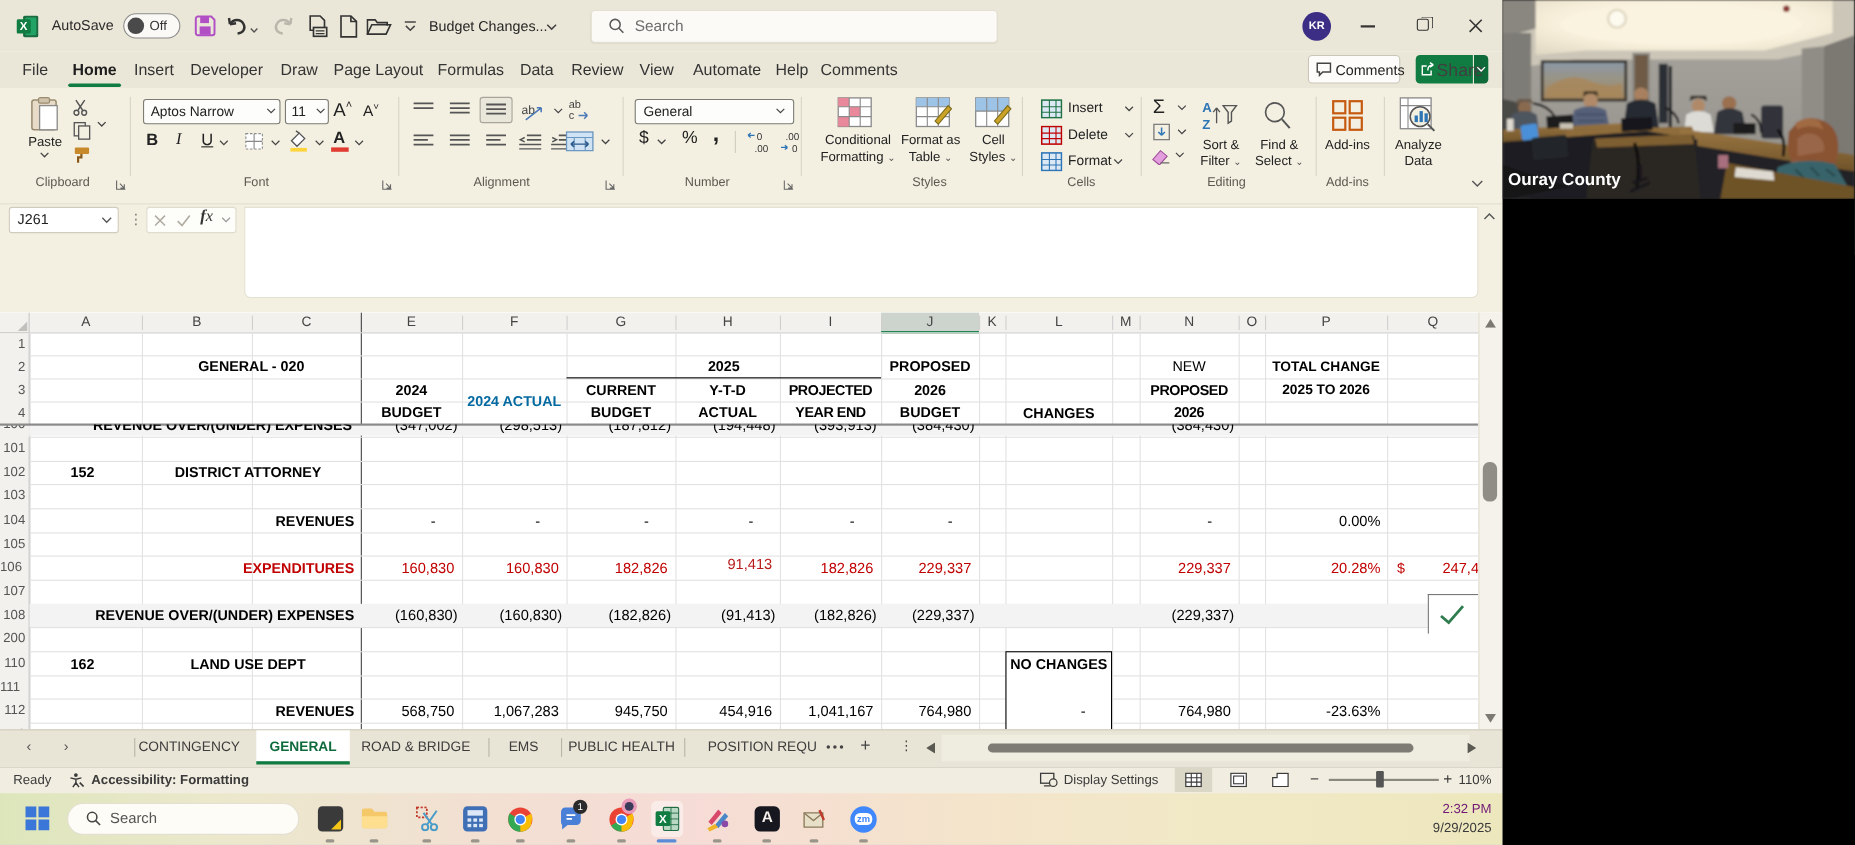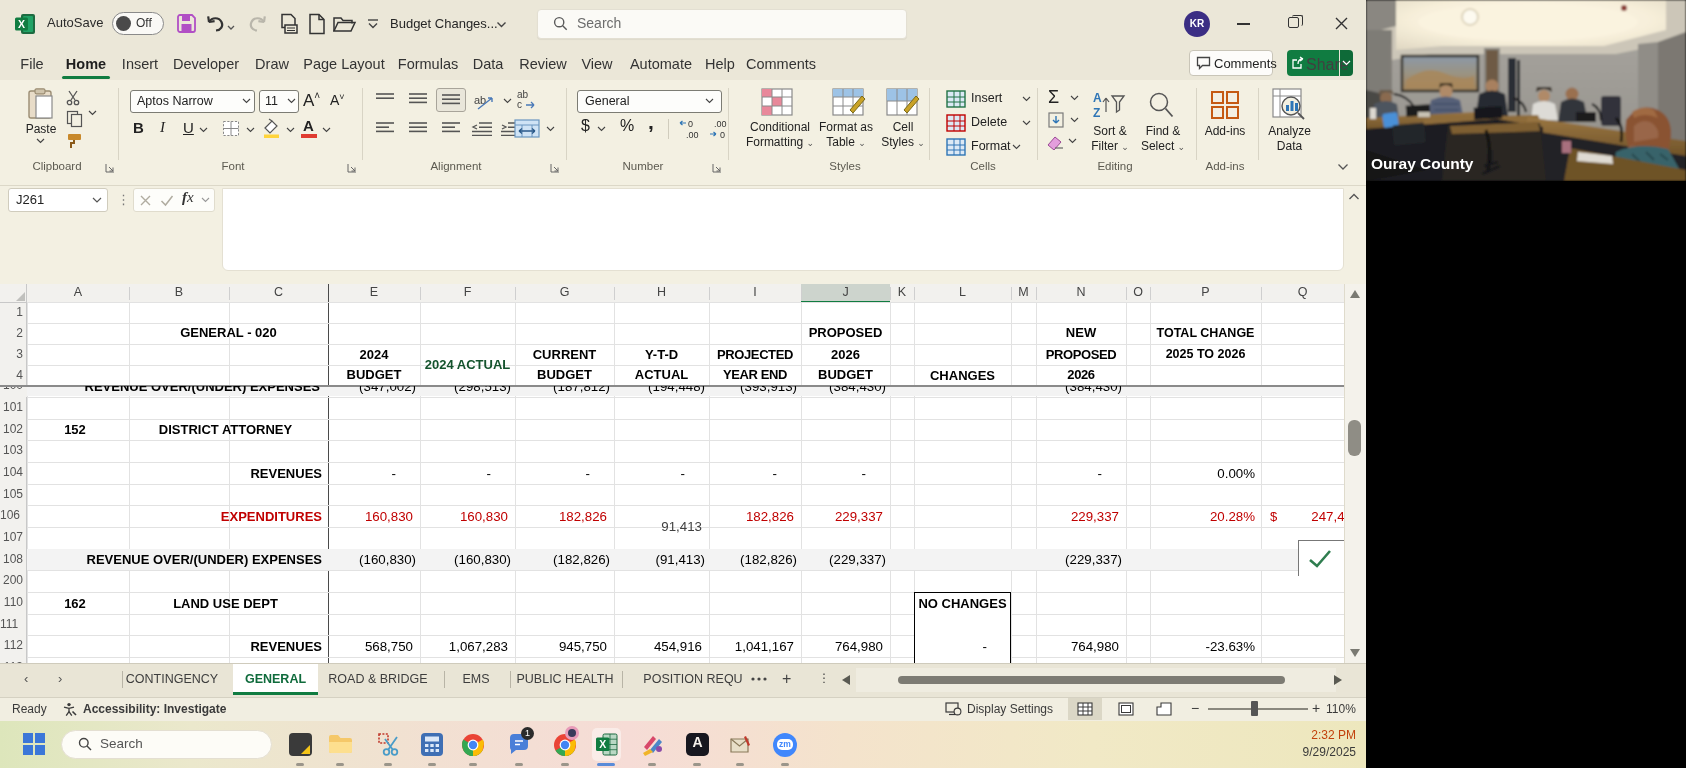--- a/index.html
+++ b/index.html
@@ -487,25 +487,26 @@
 <div class="gl" style="left:27px;top:329.7px;width:1317px;height:1px"></div>
 <div class="ab" style="left:0;top:332.6700000000001px;width:23px;text-align:left;font-size:12px;color:#555">111</div>
 <div class="gl" style="left:27px;top:351.3px;width:1317px;height:1px"></div>
 <div class="ab" style="left:0;top:354.34000000000003px;width:23px;text-align:right;font-size:12px;color:#555">112</div>
 <div class="gl" style="left:27px;top:373.0px;width:1317px;height:1px"></div>
 <div class="ab" style="left:0;top:376.01px;width:23px;text-align:right;font-size:12px;color:#555">113</div>
 <div class="ab" style="left:27px;top:102.39999999999998px;width:1317px;height:9.6px;background:#f3f3f3"></div>
 <div class="ab" style="left:27px;top:265.2px;width:1317px;height:20.7px;background:#f3f3f3"></div>
 <div class="ab" style="left:0;top:101.39999999999998px;width:1344px;height:1.6px;background:#8a8a8a"></div>
 <div class="ab" style="left:129px;top:38.80000000000001px;width:199px;height:21.3px;display:flex;align-items:center;justify-content:center;font-weight:bold;font-size:13px;color:#000;text-align:center;line-height:20.5px">GENERAL - 020</div>
+<div class="ab" style="left:515px;top:38.80000000000001px;width:286px;height:21.3px;display:flex;align-items:center;justify-content:center;font-weight:bold;font-size:13px;color:#000;text-align:center;line-height:20.5px;border-bottom:1.6px solid #000">2025</div>
 <div class="ab" style="left:801px;top:38.80000000000001px;width:89px;height:21.3px;display:flex;align-items:center;justify-content:center;font-weight:bold;font-size:13px;color:#000;text-align:center;line-height:20.5px">PROPOSED</div>
-<div class="ab" style="left:1036px;top:38.80000000000001px;width:90px;height:21.3px;display:flex;align-items:center;justify-content:center;font-weight:bold;font-size:13px;color:#000;line-height:20.5px">NEW</div>
+<div class="ab" style="left:1036px;top:38.80000000000001px;width:90px;height:21.3px;display:flex;align-items:center;justify-content:center;font-weight:normal;font-size:13px;color:#000;line-height:20.5px">NEW</div>
 <div class="ab" style="left:1150px;top:38.80000000000001px;width:111px;height:21.3px;display:flex;align-items:center;justify-content:center;font-weight:bold;font-size:13px;color:#000;text-align:center;line-height:20.5px;font-size:12.5px">TOTAL CHANGE</div>
 <div class="ab" style="left:328px;top:60.10000000000002px;width:92px;height:42.6px;display:flex;align-items:center;justify-content:center;font-weight:bold;font-size:13px;color:#000;text-align:center;line-height:20.5px">2024<br>BUDGET</div>
-<div class="ab" style="left:420px;top:60.10000000000002px;width:95px;height:42.6px;display:flex;align-items:center;justify-content:center;font-weight:bold;font-size:13px;color:#14532d;line-height:20.5px">2024 ACTUAL</div>
+<div class="ab" style="left:420px;top:60.10000000000002px;width:95px;height:42.6px;display:flex;align-items:center;justify-content:center;font-weight:bold;font-size:13px;color:#0369a1;line-height:20.5px">2024 ACTUAL</div>
 <div class="ab" style="left:515px;top:60.10000000000002px;width:99px;height:42.6px;display:flex;align-items:center;justify-content:center;font-weight:bold;font-size:13px;color:#000;text-align:center;line-height:20.5px">CURRENT<br>BUDGET</div>
 <div class="ab" style="left:614px;top:60.10000000000002px;width:95px;height:42.6px;display:flex;align-items:center;justify-content:center;font-weight:bold;font-size:13px;color:#000;text-align:center;line-height:20.5px">Y-T-D<br>ACTUAL</div>
 <div class="ab" style="left:709px;top:60.10000000000002px;width:92px;height:42.6px;display:flex;align-items:center;justify-content:center;font-weight:bold;font-size:13px;color:#000;text-align:center;line-height:20.5px;letter-spacing:-0.4px">PROJECTED<br>YEAR END</div>
 <div class="ab" style="left:801px;top:60.10000000000002px;width:89px;height:42.6px;display:flex;align-items:center;justify-content:center;font-weight:bold;font-size:13px;color:#000;text-align:center;line-height:20.5px">2026<br>BUDGET</div>
 <div class="ab" style="left:914px;top:81.39999999999998px;width:97px;height:21.3px;display:flex;align-items:center;justify-content:center;font-weight:bold;font-size:13px;color:#000;text-align:center;line-height:20.5px">CHANGES</div>
 <div class="ab" style="left:1036px;top:60.10000000000002px;width:90px;height:42.6px;display:flex;align-items:center;justify-content:center;font-weight:bold;font-size:13px;color:#000;text-align:center;line-height:20.5px;letter-spacing:-0.4px">PROPOSED<br>2026</div>
 <div class="ab" style="left:1150px;top:60.10000000000002px;width:111px;height:21.3px;display:flex;align-items:center;justify-content:center;font-weight:bold;font-size:13px;color:#000;text-align:center;line-height:20.5px;font-size:12.5px">2025 TO 2026</div>
 <div class="ab" style="left:27px;top:102.39999999999998px;width:1317px;height:10.6px;overflow:hidden">
 <div class="ab b" style="left:0px;top:-7.6px;width:293px;text-align:right;font-size:13px;white-space:nowrap">REVENUE OVER/(UNDER) EXPENSES</div>
 <div class="num" style="left:301px;top:-7.6px;width:88px">(347,002)</div>
@@ -524,21 +525,21 @@
 <div class="num" style="left:515px;top:181.5px;width:75px;color:#000">-</div>
 <div class="num" style="left:614px;top:181.5px;width:71px;color:#000">-</div>
 <div class="num" style="left:709px;top:181.5px;width:68px;color:#000">-</div>
 <div class="num" style="left:801px;top:181.5px;width:65px;color:#000">-</div>
 <div class="num" style="left:1036px;top:181.5px;width:66px;color:#000">-</div>
 <div class="num" style="left:1150px;top:181.5px;width:105px;color:#000">0.00%</div>
 <div class="ab b" style="left:129px;top:224.8px;width:193px;text-align:right;font-size:13px;color:#c00000;white-space:nowrap">EXPENDITURES</div>
 <div class="num" style="left:328px;top:224.8px;width:85px;color:#c00000">160,830</div>
 <div class="num" style="left:420px;top:224.8px;width:88px;color:#c00000">160,830</div>
 <div class="num" style="left:515px;top:224.8px;width:92px;color:#c00000">182,826</div>
-<div class="num" style="left:614px;top:235px;width:88px;color:#404040">91,413</div>
+<div class="num" style="left:614px;top:221px;width:88px;color:#b91c1c">91,413</div>
 <div class="num" style="left:709px;top:224.8px;width:85px;color:#c00000">182,826</div>
 <div class="num" style="left:801px;top:224.8px;width:82px;color:#c00000">229,337</div>
 <div class="num" style="left:1036px;top:224.8px;width:83px;color:#c00000">229,337</div>
 <div class="num" style="left:1150px;top:224.8px;width:105px;color:#c00000">20.28%</div>
 <div class="ab" style="left:1261px;top:224.8px;width:83px;overflow:hidden">
         <span class="ab" style="left:9px;color:#c00000;font-size:13px">$</span>
         <div class="num red" style="left:0;width:91px;position:relative;text-align:right">247,47</div>
       </div>
 <div class="ab b" style="left:27px;top:268.2px;width:295px;text-align:right;font-size:13px;color:#000;white-space:nowrap">REVENUE OVER/(UNDER) EXPENSES</div>
 <div class="num" style="left:328px;top:268.2px;width:88px;color:#000">(160,830)</div>
@@ -605,21 +606,21 @@
 <svg class="ab" style="left:1334px;top:675px" width="8" height="10" viewBox="0 0 8 10">
       <path d="M0 0 L8 5 L0 10 Z" fill="#5a5a52"></path>
     </svg>
 <div class="ab" style="left:0;top:697px;width:1366px;height:24px;background:#f1eee1;border-top:1px solid #d5d1c2"></div>
 <div class="ab" style="left:12px;top:702px;font-size:12px;color:#3a3a3a">Ready</div>
 <svg class="ab" style="left:62px;top:702px" width="15" height="15" viewBox="0 0 15 15">
       <circle cx="7" cy="2.6" r="1.7" fill="#3a3a3a"></circle>
       <path d="M2 5.2 l5 1.2 5 -1.2 M7 6.2 v3.4 M7 9.6 l-2.8 4 M7 9.6 l2.8 4" stroke="#3a3a3a" stroke-width="1.3" fill="none"></path>
       <path d="M10.5 9.5 l3.5 3.5" stroke="#3a3a3a" stroke-width="1.6"></path>
     </svg>
-<div class="ab" style="left:83px;top:702px;font-size:12px;font-weight:bold;color:#3a3a3a">Accessibility: Investigate</div>
+<div class="ab" style="left:83px;top:702px;font-size:12px;font-weight:bold;color:#3a3a3a">Accessibility: Formatting</div>
 <svg class="ab" style="left:945px;top:702px" width="17" height="14" viewBox="0 0 17 14">
       <rect x="1" y="1" width="12" height="9" fill="none" stroke="#3a3a3a" stroke-width="1.2"></rect>
       <path d="M4 12.5 h6" stroke="#3a3a3a" stroke-width="1.2"></path>
       <circle cx="12.5" cy="9.5" r="3.4" fill="#f1eee1" stroke="#3a3a3a" stroke-width="1.1"></circle>
     </svg>
 <div class="ab" style="left:967px;top:702px;font-size:12px;color:#3a3a3a">Display Settings</div>
 <div class="ab" style="left:1068px;top:698px;width:34px;height:22px;background:#dbd7c6"></div>
 <svg class="ab" style="left:1077px;top:702px" width="16" height="14" viewBox="0 0 16 14">
       <rect x="1" y="1" width="14" height="12" fill="#fff" stroke="#3a3a3a" stroke-width="1.1"></rect>
       <path d="M1 5 h14 M1 9 h14 M6 1 v12 M11 1 v12" stroke="#3a3a3a" stroke-width="1"></path>
@@ -728,21 +729,21 @@
 <svg class="ab" style="left:729px;top:733px" width="24" height="23" viewBox="0 0 24 23">
       <path d="M2 6 h17 v13 H2 z" fill="#e8dfc8" stroke="#8a7a5a" stroke-width="1.2"></path>
       <path d="M2 6 l8.5 7 L19 6" fill="none" stroke="#8a7a5a" stroke-width="1.2"></path>
       <path d="M17 3 l4 9 -2 1 -4 -9 z" fill="#c0392b"></path>
     </svg>
 <div class="ab" style="left:736px;top:763px;width:8px;height:3px;background:#9a958a;border-radius:2px"></div>
 <div class="ab" style="left:773px;top:733px;width:24px;height:24px;background:#4087fc;border-radius:50%"></div>
 <div class="ab" style="left:777px;top:739px;width:16px;height:11px;background:#fff;border-radius:5px"></div>
 <div class="ab" style="left:773px;top:738px;width:24px;text-align:center;font-size:8.5px;font-weight:bold;color:#4087fc;line-height:13px">zm</div>
 <div class="ab" style="left:781px;top:763px;width:8px;height:3px;background:#9a958a;border-radius:2px"></div>
-<div class="ab" style="left:1260px;top:728px;width:96px;text-align:right;font-size:12px;color:#c2410c">2:32 PM</div>
+<div class="ab" style="left:1260px;top:728px;width:96px;text-align:right;font-size:12px;color:#701a75">2:32 PM</div>
 <div class="ab" style="left:1260px;top:745px;width:96px;text-align:right;font-size:12px;color:#3a3a3a">9/29/2025</div>
 </div>
 <div class="ab" style="left:1366px;top:0;width:320px;height:768px;background:#000">
 <svg class="ab" style="left:0;top:0" width="320" height="181" viewBox="0 0 320 181">
 <defs>
 <filter id="soft" x="-5%" y="-5%" width="110%" height="110%">
           <feGaussianBlur stdDeviation="0.9"></feGaussianBlur>
         </filter>
 <linearGradient id="wall" x1="0" y1="0" x2="0" y2="1">
  <stop offset="0" stop-color="#aaa7a1"></stop>

